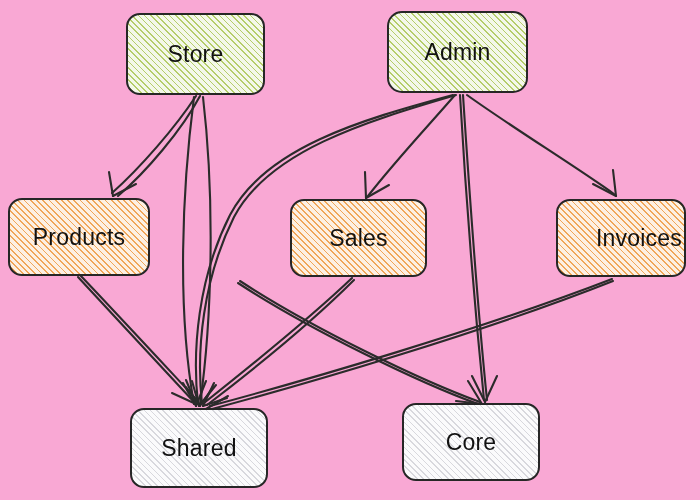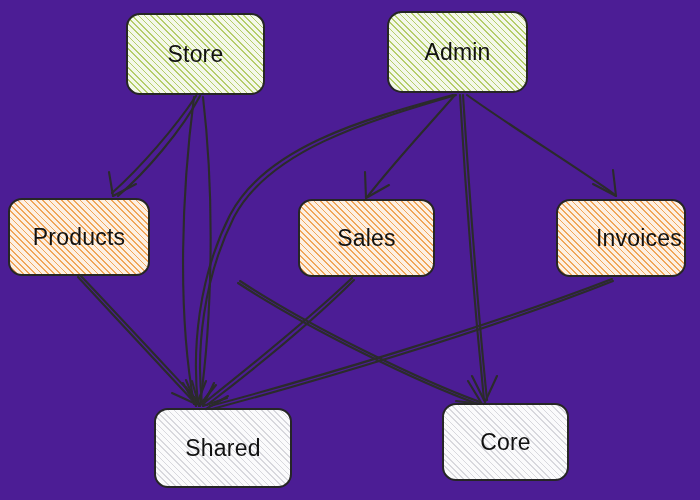--- a/index.html
+++ b/index.html
@@ -5,21 +5,21 @@
 <style>
   html, body {
     margin: 0;
     padding: 0;
     background: #ffffff;
   }
   #canvas {
     position: relative;
     width: 700px;
     height: 500px;
-    background: #4c1d95;
+    background: #f9a8d4;
     overflow: hidden;
     font-family: "Liberation Sans", sans-serif;
   }
   #edge-layer {
     position: absolute;
     left: 0; top: 0;
     width: 700px;
     height: 500px;
   }
   .node {
@@ -54,21 +54,20 @@
       #f0a659 0px, #f0a659 1.3px,
       #fdf0e3 1.3px, #fdf0e3 4.4px);
     justify-content: center;
   }
   .fill-gray {
     background-color: #ffffff;
     background-image: repeating-linear-gradient(
       45deg,
       #d8d8dd 0px, #d8d8dd 1.1px,
       #fbfbfc 1.1px, #fbfbfc 4.4px);
-    margin-left: 24px;
   }
 </style>
 </head>
 <body>
 
 <div id="canvas">
 
   <svg id="edge-layer" viewBox="0 0 700 500" xmlns="http://www.w3.org/2000/svg">
 
     <g fill="none" stroke="#2b2b2b" stroke-width="2.1" stroke-linecap="round" stroke-linejoin="round">
@@ -154,29 +153,29 @@
   </div>
 
   <div class="node fill-green" style="left:387px; top:11px; width:141px; height:82px;border-radius:15px;">
     <span class="node-label">Admin</span>
   </div>
 
   <div class="node fill-orange" style="left:8px; top:198px; width:142px; height:78px;">
     <span class="node-label">Products</span>
   </div>
 
-  <div class="node fill-orange" style="left:290px; top:199px; width:137px; height:78px;margin-left:8px;">
+  <div class="node fill-orange" style="left:290px; top:199px; width:137px; height:78px;">
     <span class="node-label">Sales</span>
   </div>
 
   <div class="node fill-orange" style="left:556px; top:199px; width:130px; height:78px;padding-left:36px;">
     <span class="node-label">Invoices</span>
   </div>
 
   <div class="node fill-gray" style="left:130px; top:408px; width:138px; height:80px;">
     <span class="node-label">Shared</span>
   </div>
 
-  <div class="node fill-gray" style="left:418px; top:403px; width:127px; height:78px;">
+  <div class="node fill-gray" style="left:402px; top:403px; width:138px; height:78px;">
     <span class="node-label">Core</span>
   </div>
 
 </div>
 
 </body></html>

